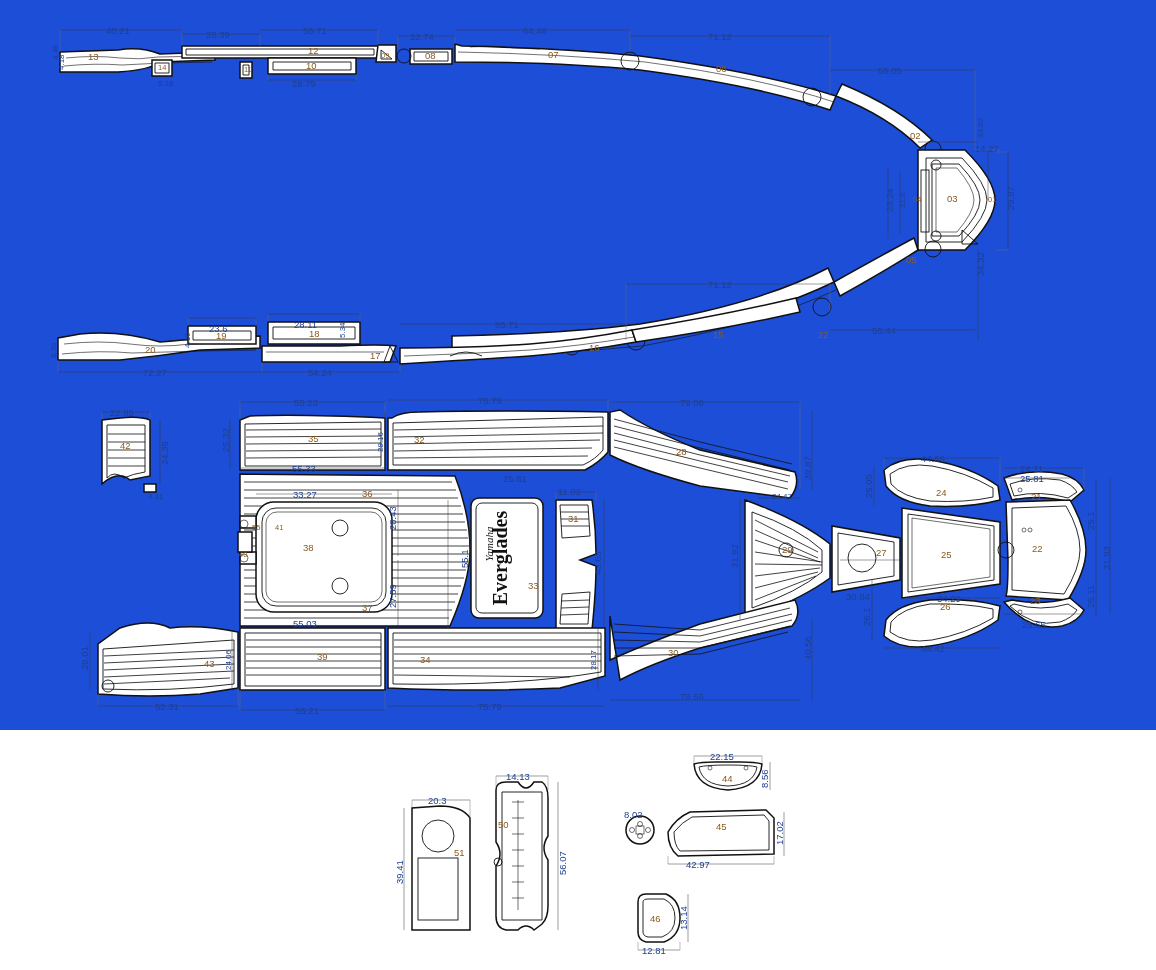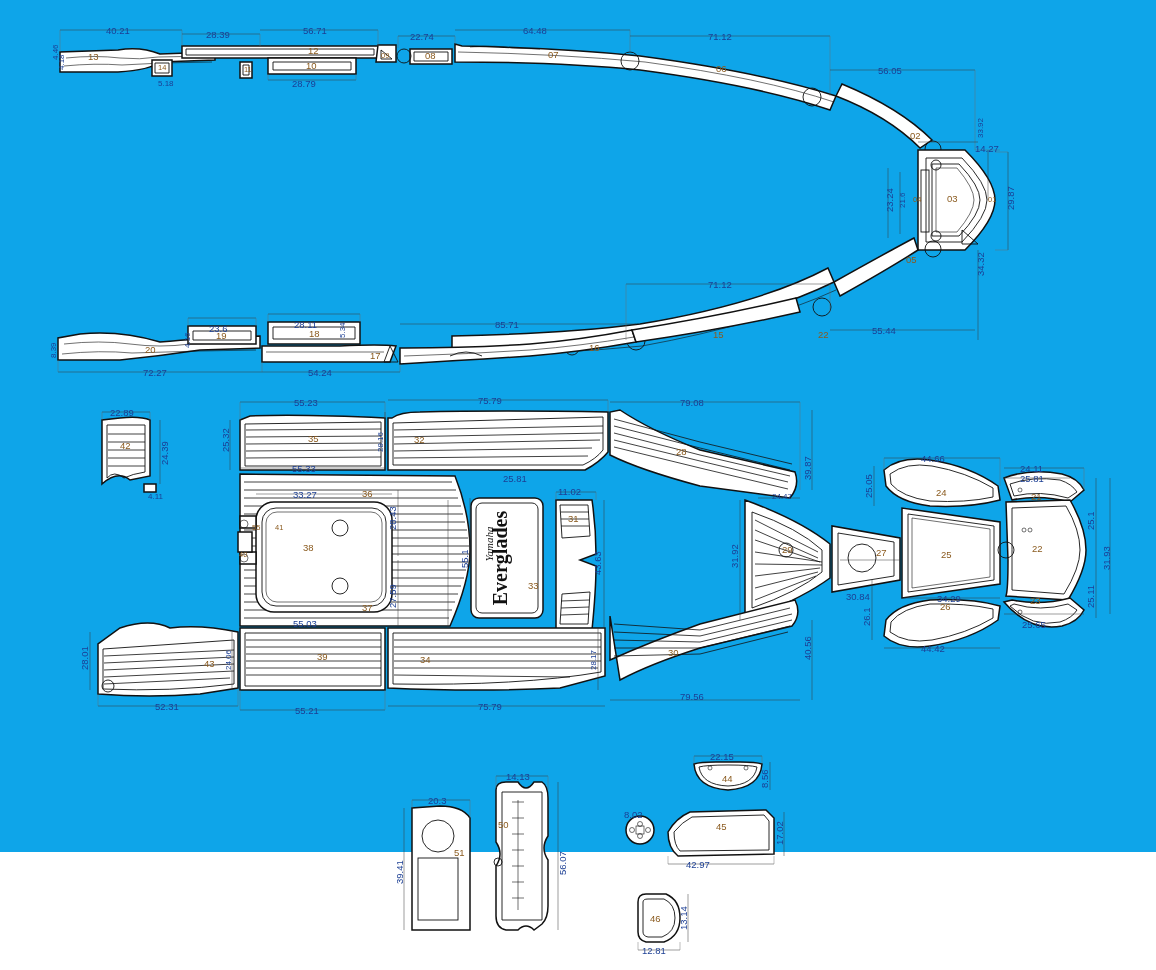--- a/index.html
+++ b/index.html
@@ -1,18 +1,18 @@
 <!DOCTYPE html>
 <html><head>
 <meta charset="utf-8">
 <title>Boat Deck Template Technical Drawing</title>
 <style>
   html,body{margin:0;padding:0;background:#ffffff;}
   body{width:1156px;height:970px;overflow:hidden;font-family:"Liberation Sans",sans-serif;}
-  #stage{position:relative;width:1156px;height:852px;background:#0ea5e9;}
+  #stage{position:relative;width:1156px;height:730px;background:#1d4ed8;}
   svg#draw{position:absolute;left:0;top:0;width:1156px;height:970px;}
   .dimtxt{font-family:"Liberation Sans",sans-serif;font-size:9.5px;fill:#1c3f94;}
   .dimtxt-s{font-family:"Liberation Sans",sans-serif;font-size:8px;fill:#1c3f94;}
   .partnum{font-family:"Liberation Sans",sans-serif;font-size:9.5px;fill:#8a5a1e;}
   .partnum-s{font-family:"Liberation Sans",sans-serif;font-size:7.5px;fill:#8a5a1e;}
   .dimline{stroke:#3a3a3a;stroke-width:.5;fill:none;}
   .extline{stroke:#6b6b6b;stroke-width:.45;fill:none;}
   .outer{stroke:#111;stroke-width:1.5;fill:#ffffff;}
   .inner{stroke:#111;stroke-width:.9;fill:none;}
   .teak{stroke:#111;stroke-width:.8;fill:none;}

